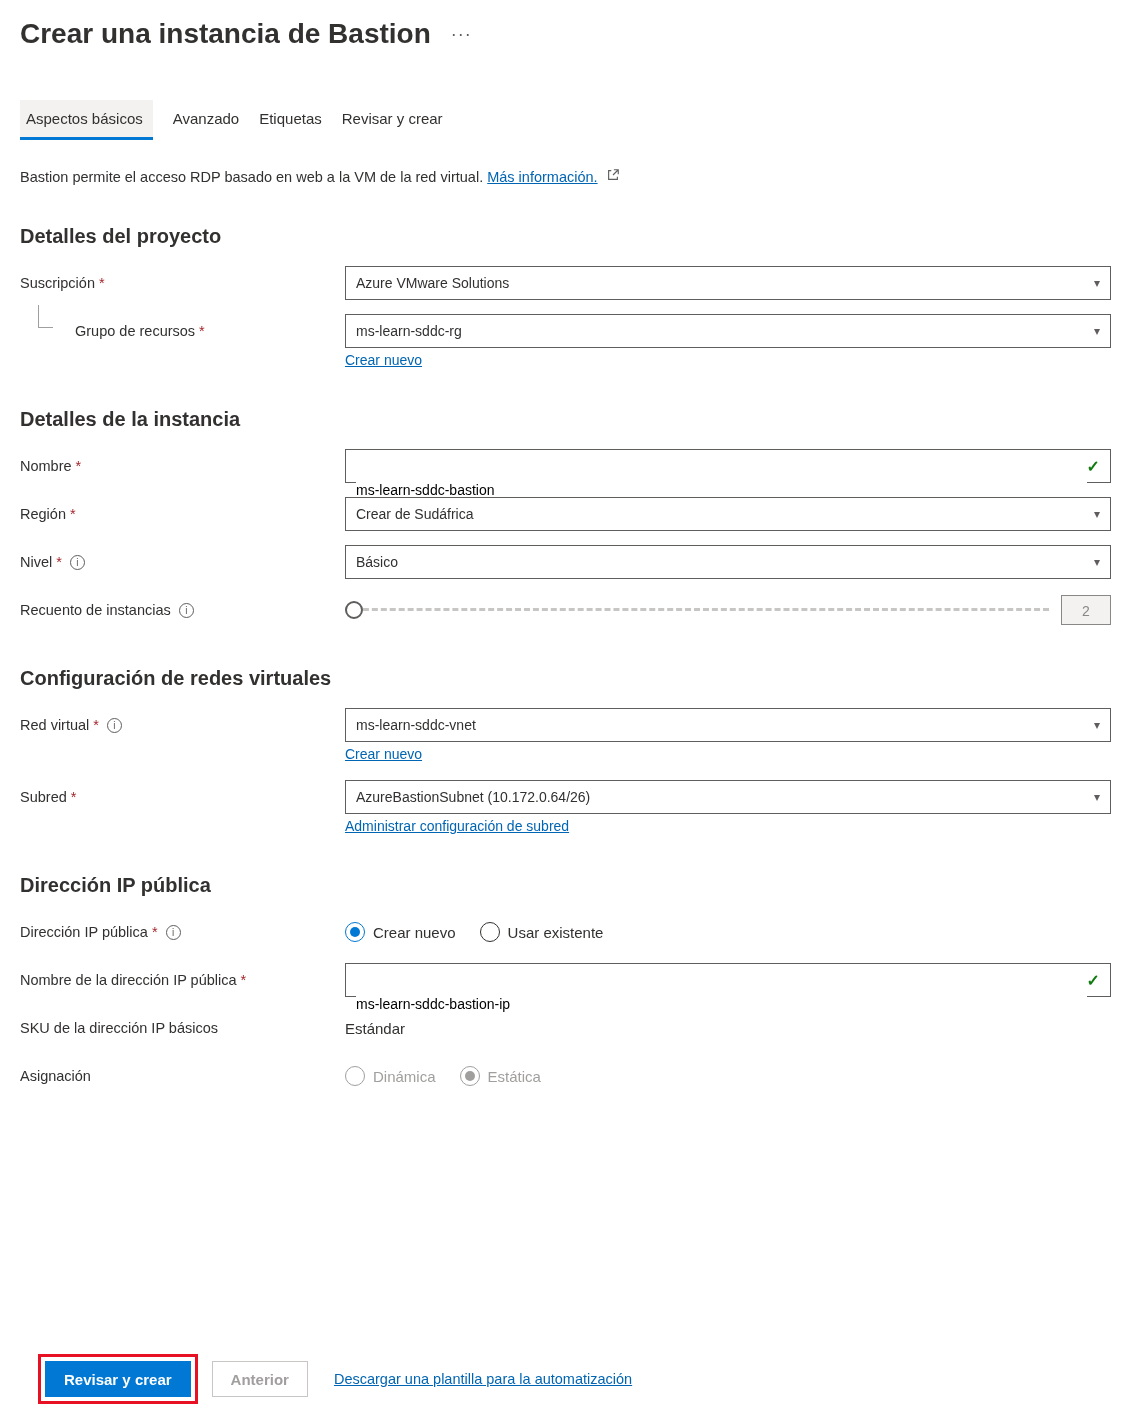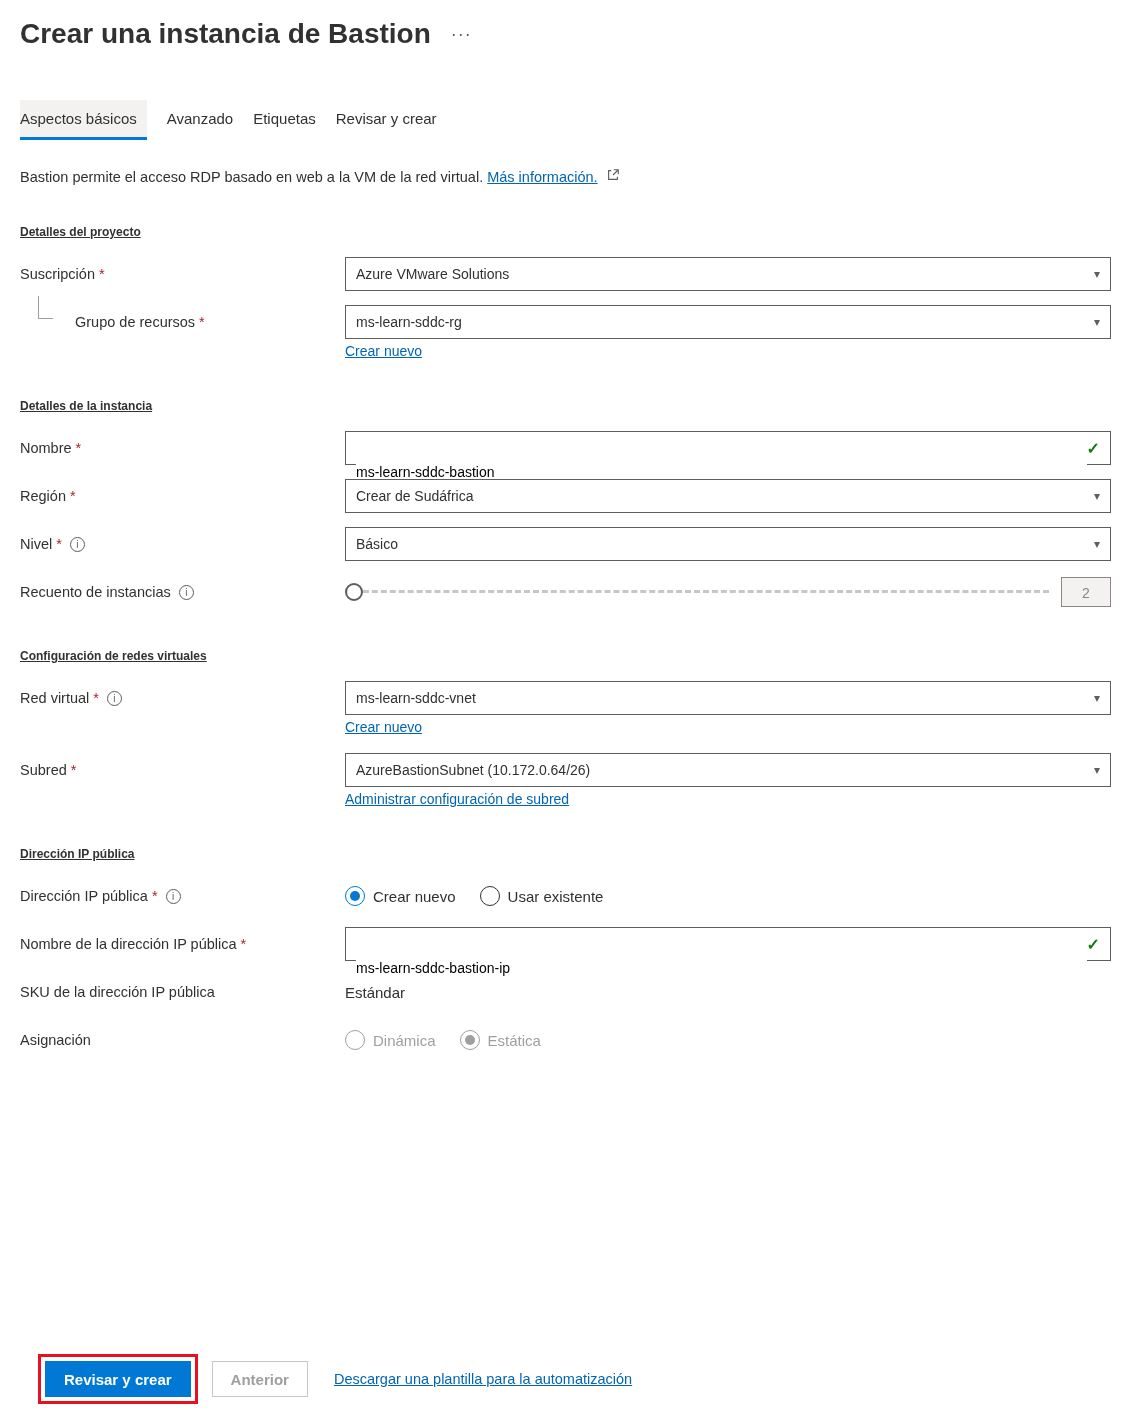--- a/index.html
+++ b/index.html
@@ -2,25 +2,25 @@
 <html><head>
   <meta charset="utf-8">
   <style>
     * { box-sizing: border-box; margin: 0; padding: 0; font-family: 'Segoe UI', Arial, sans-serif; }
     body { background: #fff; color: #323130; padding: 18px 20px; font-size: 14px; width: 1131px; }
     .header { display: flex; align-items: center; margin-bottom: 50px; }
     .page-title { font-size: 28px; font-weight: 600; margin-right: 20px; text-align: center; }
     .more-icon { font-size: 18px; color: #605e5c; letter-spacing: 1px; cursor: pointer; }
     .tabs { display: flex; gap: 20px; border-bottom: none; margin-bottom: 28px; }
     .tab { padding: 10px 0; font-size: 15px; color: #323130; cursor: pointer; border-bottom: 3px solid transparent; }
-    .tab.active { border-bottom: 3px solid #0078d4; background: #f3f2f1; padding-left: 0; padding-right: 10px; }
+    .tab.active { border-bottom: 3px solid #0078d4; background: #f3f2f1; padding-left: 6px; padding-right: 10px; }
     .intro-text { font-size: 14.5px; margin-bottom: 40px; }
     .intro-link { color: #0065b3; text-decoration: underline; }
     .ext-icon { display: inline-block; margin-left: 4px; }
-    .section-title { font-size: 12px; font-weight: 600; margin-bottom: 18px; margin-top: 10px; text-decoration: underline; }
+    .section-title { font-size: 20px; font-weight: 600; margin-bottom: 18px; margin-top: 10px; }
     .form-row { display: flex; align-items: center; margin-bottom: 14px; min-height: 34px; }
     .form-label { width: 325px; flex-shrink: 0; font-size: 14.5px; display: flex; align-items: center; }
     .indent { padding-left: 55px; position: relative; }
     .indent::before { content: ''; position: absolute; left: 18px; top: -18px; width: 14px; height: 22px; border-left: 1px solid #a19f9d; border-bottom: 1px solid #a19f9d; }
     .required { color: #a4262c; margin-left: 4px; }
     .info-icon { display: inline-flex; align-items: center; justify-content: center; width: 15px; height: 15px; border: 1px solid #605e5c; border-radius: 50%; font-size: 10px; margin-left: 8px; color: #605e5c; font-style: normal; }
     .form-control { flex: 1; display: flex; align-items: center; }
     .select-box, .input-box { width: 100%; height: 34px; border: 1px solid #605e5c; padding: 0 10px; display: flex; align-items: center; justify-content: space-between; background: #fff; font-size: 14px; position: relative; }
     .input-box input { border: none; outline: none; width: 100%; font-size: 14px; margin-top: 48px; }
     .chev { color: #605e5c; font-size: 12px; }
@@ -226,21 +226,21 @@
     </div>
     <div class="form-control">
       <div class="input-box">
         <input value="ms-learn-sddc-bastion-ip" style="">
         <span class="check-icon">✓</span>
       </div>
     </div>
   </div>
 
   <div class="form-row">
-    <div class="form-label">SKU de la dirección IP pública</div>
+    <div class="form-label">SKU de la dirección IP básicos</div>
     <div class="form-control static-val">Estándar</div>
   </div>
 
   <div class="form-row">
     <div class="form-label">Asignación</div>
     <div class="form-control">
       <div class="radio-group">
         <label class="radio disabled">
           <span class="radio-circle disabled"></span>
           <span>Dinámica</span>

